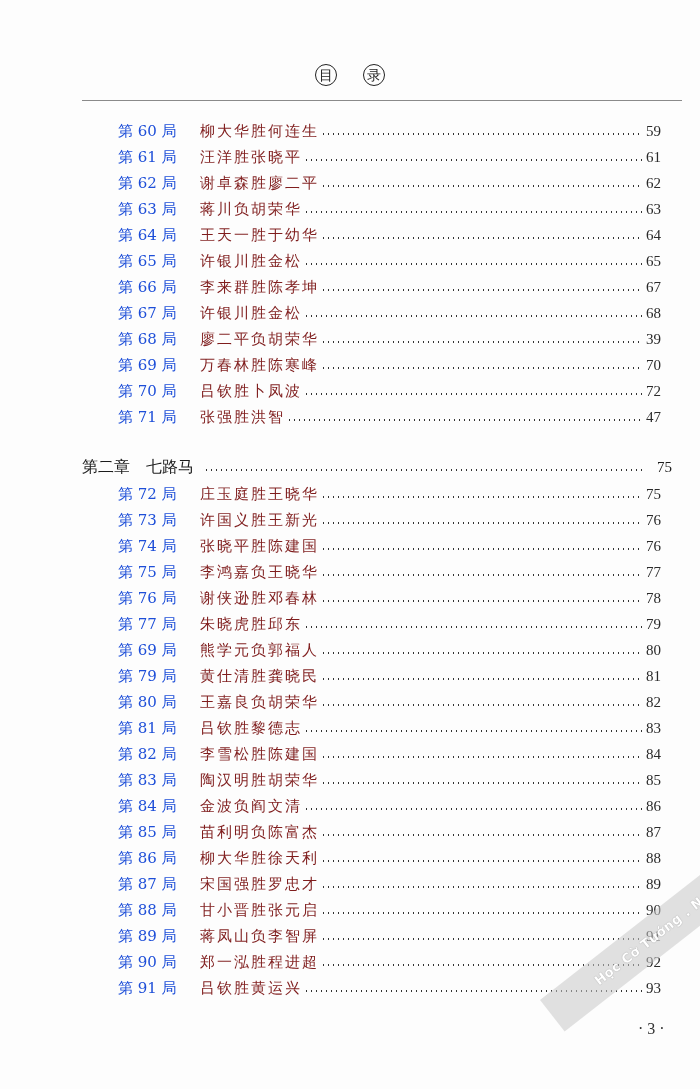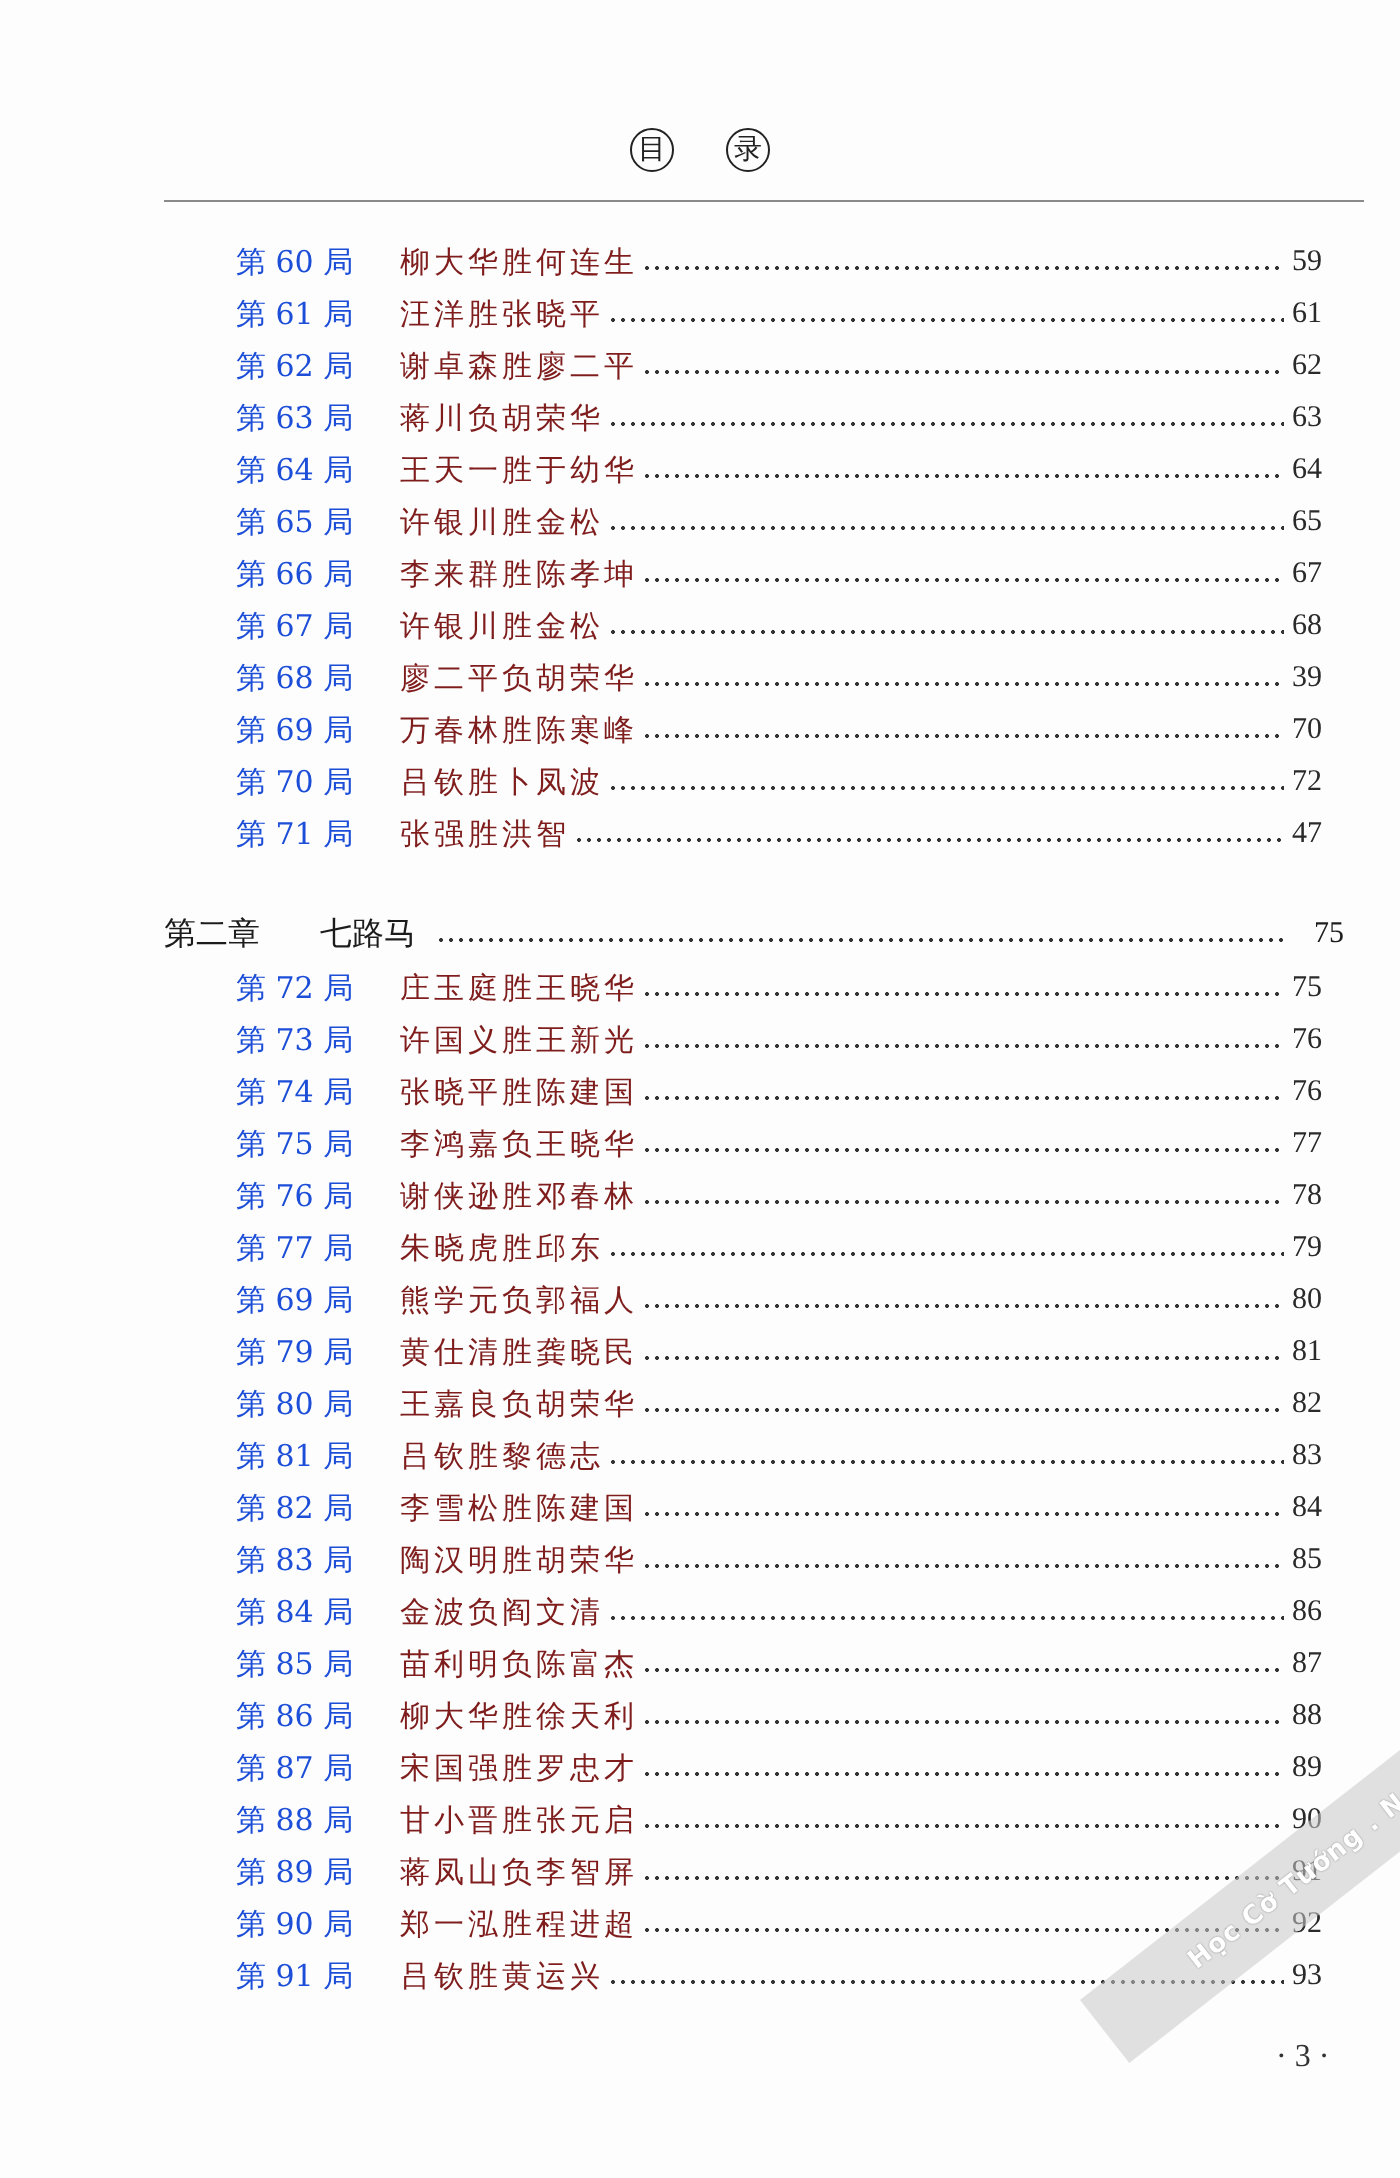--- a/index.html
+++ b/index.html
@@ -104,21 +104,21 @@
       width: 590px;
       height: 26px;
       display: flex;
       align-items: center;
       font-family: "DejaVu Sans", "Liberation Sans", sans-serif;
       font-size: 16px;
       color: #1c1c1c;
     }
     .chapter .ch-num {
       white-space: nowrap;
-      margin-right: 30px;
+      margin-right: 16px;
     }
     .chapter .ch-title {
       white-space: nowrap;
     }
     .chapter .leader {
       flex: 1 1 auto;
       margin: 0 4px 0 10px;
       height: 2px;
       background-image: radial-gradient(circle, #333 0.9px, transparent 1.1px);
       background-size: 5px 2px;

